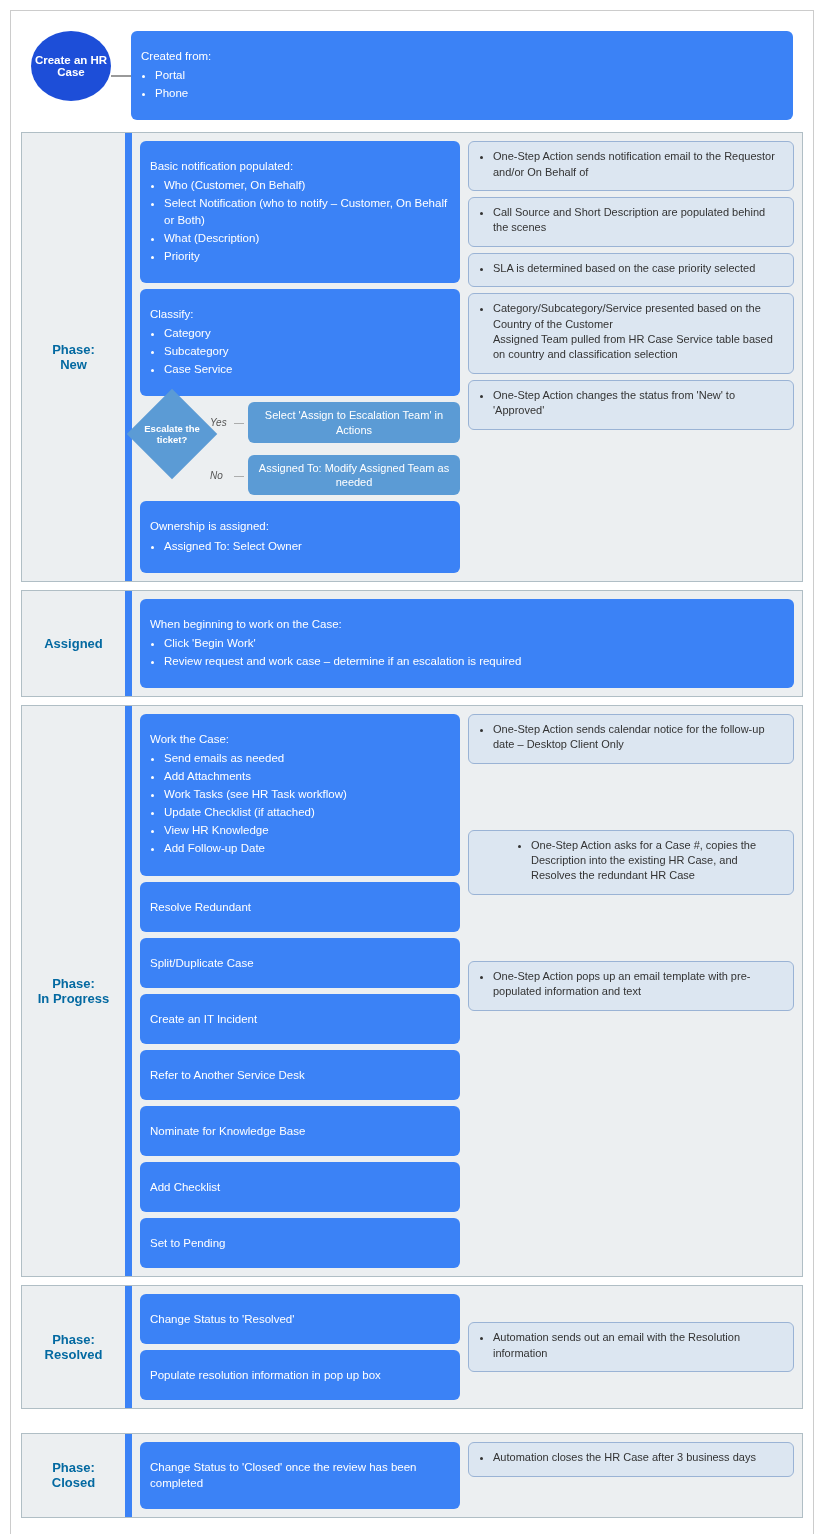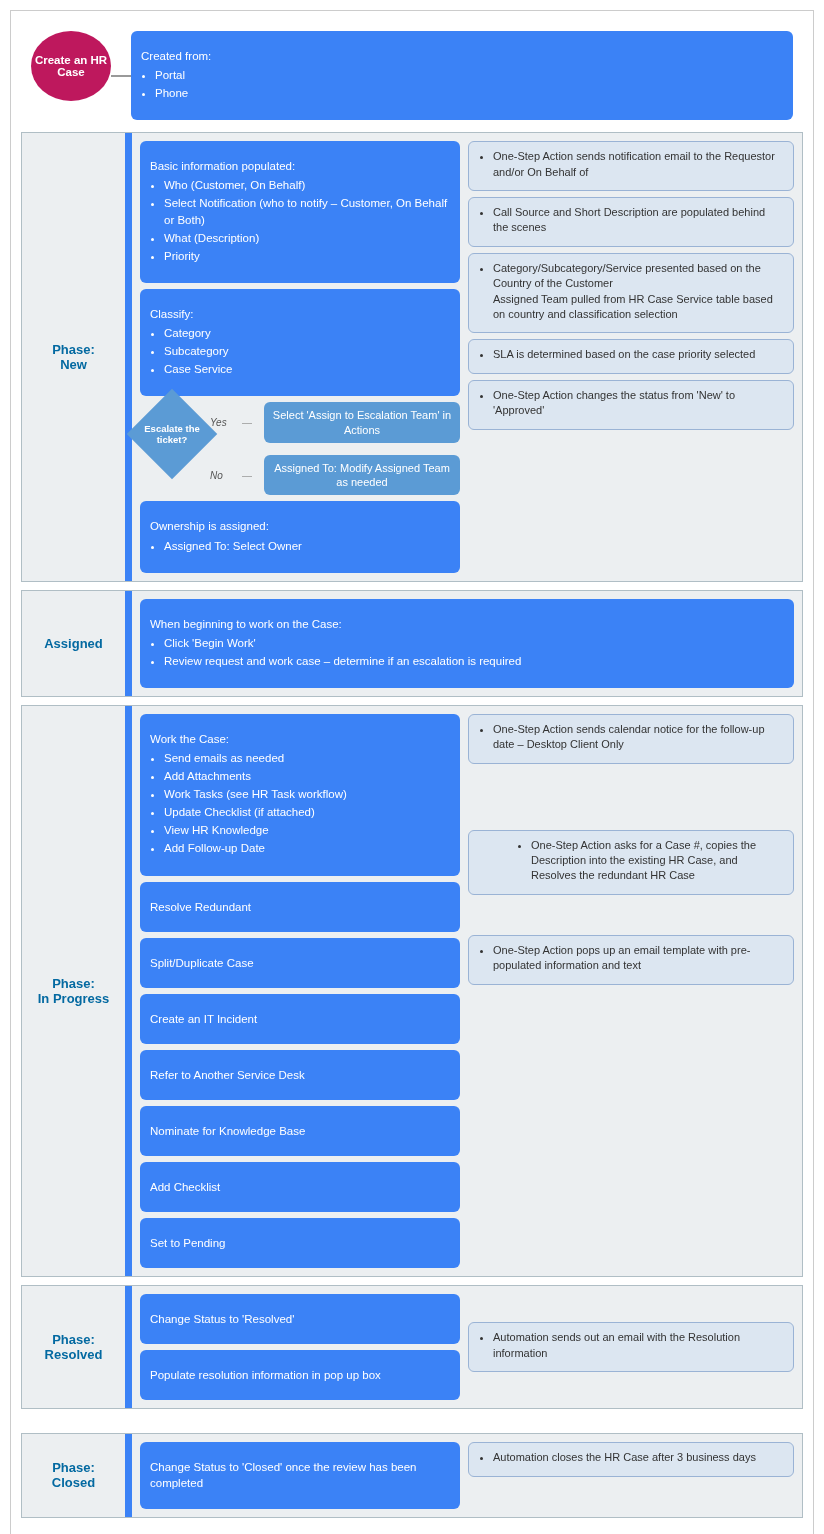--- a/index.html
+++ b/index.html
@@ -111,21 +111,21 @@
     
     .top-section {
       display: flex;
       flex-direction: row;
       align-items: flex-start;
       margin-bottom: 8px;
       padding: 10px 10px 4px 10px;
     }
 
     .create-bubble {
-      background: #be185d;
+      background: #1d4ed8;
       color: #fff;
       border-radius: 50%;
       width: 80px;
       height: 70px;
       display: flex;
       align-items: center;
       justify-content: center;
       text-align: center;
       font-size: 11.5px;
       font-weight: bold;
@@ -192,21 +192,21 @@
       display: flex;
       flex-direction: column;
       gap: 6px;
       justify-content: center;
     }
 
     .branch-row {
       display: flex;
       flex-direction: row;
       align-items: center;
-      gap: 12px;
+      gap: 4px;
       justify-content: center;
     }
 
     .yes-no-label {
       font-size: 10px;
       color: #555;
       min-width: 20px;
       font-style: italic;
     }
 
@@ -243,21 +243,21 @@
     <div class="phase-label">
       <span style="white-space:pre-line;">Phase:
 New</span>
     </div>
     <div class="phase-content">
 
       <div class="content-with-notes">
         <div class="main-col">
 
           <div class="blue-box">
-            <span class="box-title">Basic information populated:</span>
+            <span class="box-title">Basic notification populated:</span>
             <ul>
               <li>Who (Customer, On Behalf)</li>
               <li>Select Notification (who to notify – Customer, On Behalf or Both)</li>
               <li>What (Description)</li>
               <li>Priority</li>
             </ul>
           </div>
 
           <div class="blue-box">
             <span class="box-title">Classify:</span>
@@ -306,27 +306,27 @@
                 <li>One-Step Action sends notification email to the Requestor and/or On Behalf of</li>
               </ul>
           </div>
           <div class="note-box">
             <ul>
                 <li>Call Source and Short Description are populated behind the scenes</li>
               </ul>
           </div>
           <div class="note-box">
             <ul>
+                <li>SLA is determined based on the case priority selected</li>
+              </ul>
+          </div>
+          <div class="note-box">
+            <ul>
                 <li style="white-space:pre-line;">Category/Subcategory/Service presented based on the Country of the Customer
 Assigned Team pulled from HR Case Service table based on country and classification selection</li>
-              </ul>
-          </div>
-          <div class="note-box">
-            <ul>
-                <li>SLA is determined based on the case priority selected</li>
               </ul>
           </div>
           <div class="note-box">
             <ul>
                 <li>One-Step Action changes the status from 'New' to 'Approved'</li>
               </ul>
           </div>
         </div>
       </div>
     </div>
@@ -394,21 +394,21 @@
           <div class="note-box">
             <ul>
                 <li>One-Step Action sends calendar notice for the follow-up date – Desktop Client Only</li>
               </ul>
           </div>
           <div class="note-box" style="margin-top: 60px; padding-left: 48px;">
             <ul>
                 <li>One-Step Action asks for a Case #, copies the Description into the existing HR Case, and Resolves the redundant HR Case</li>
               </ul>
           </div>
-          <div class="note-box" style="margin-top: 34px;">
+          <div class="note-box" style="margin-top: 60px;">
             <ul>
                 <li>One-Step Action pops up an email template with pre-populated information and text</li>
               </ul>
           </div>
         </div>
       </div>
     </div>
   </div>
 
   <div class="phase-section">

